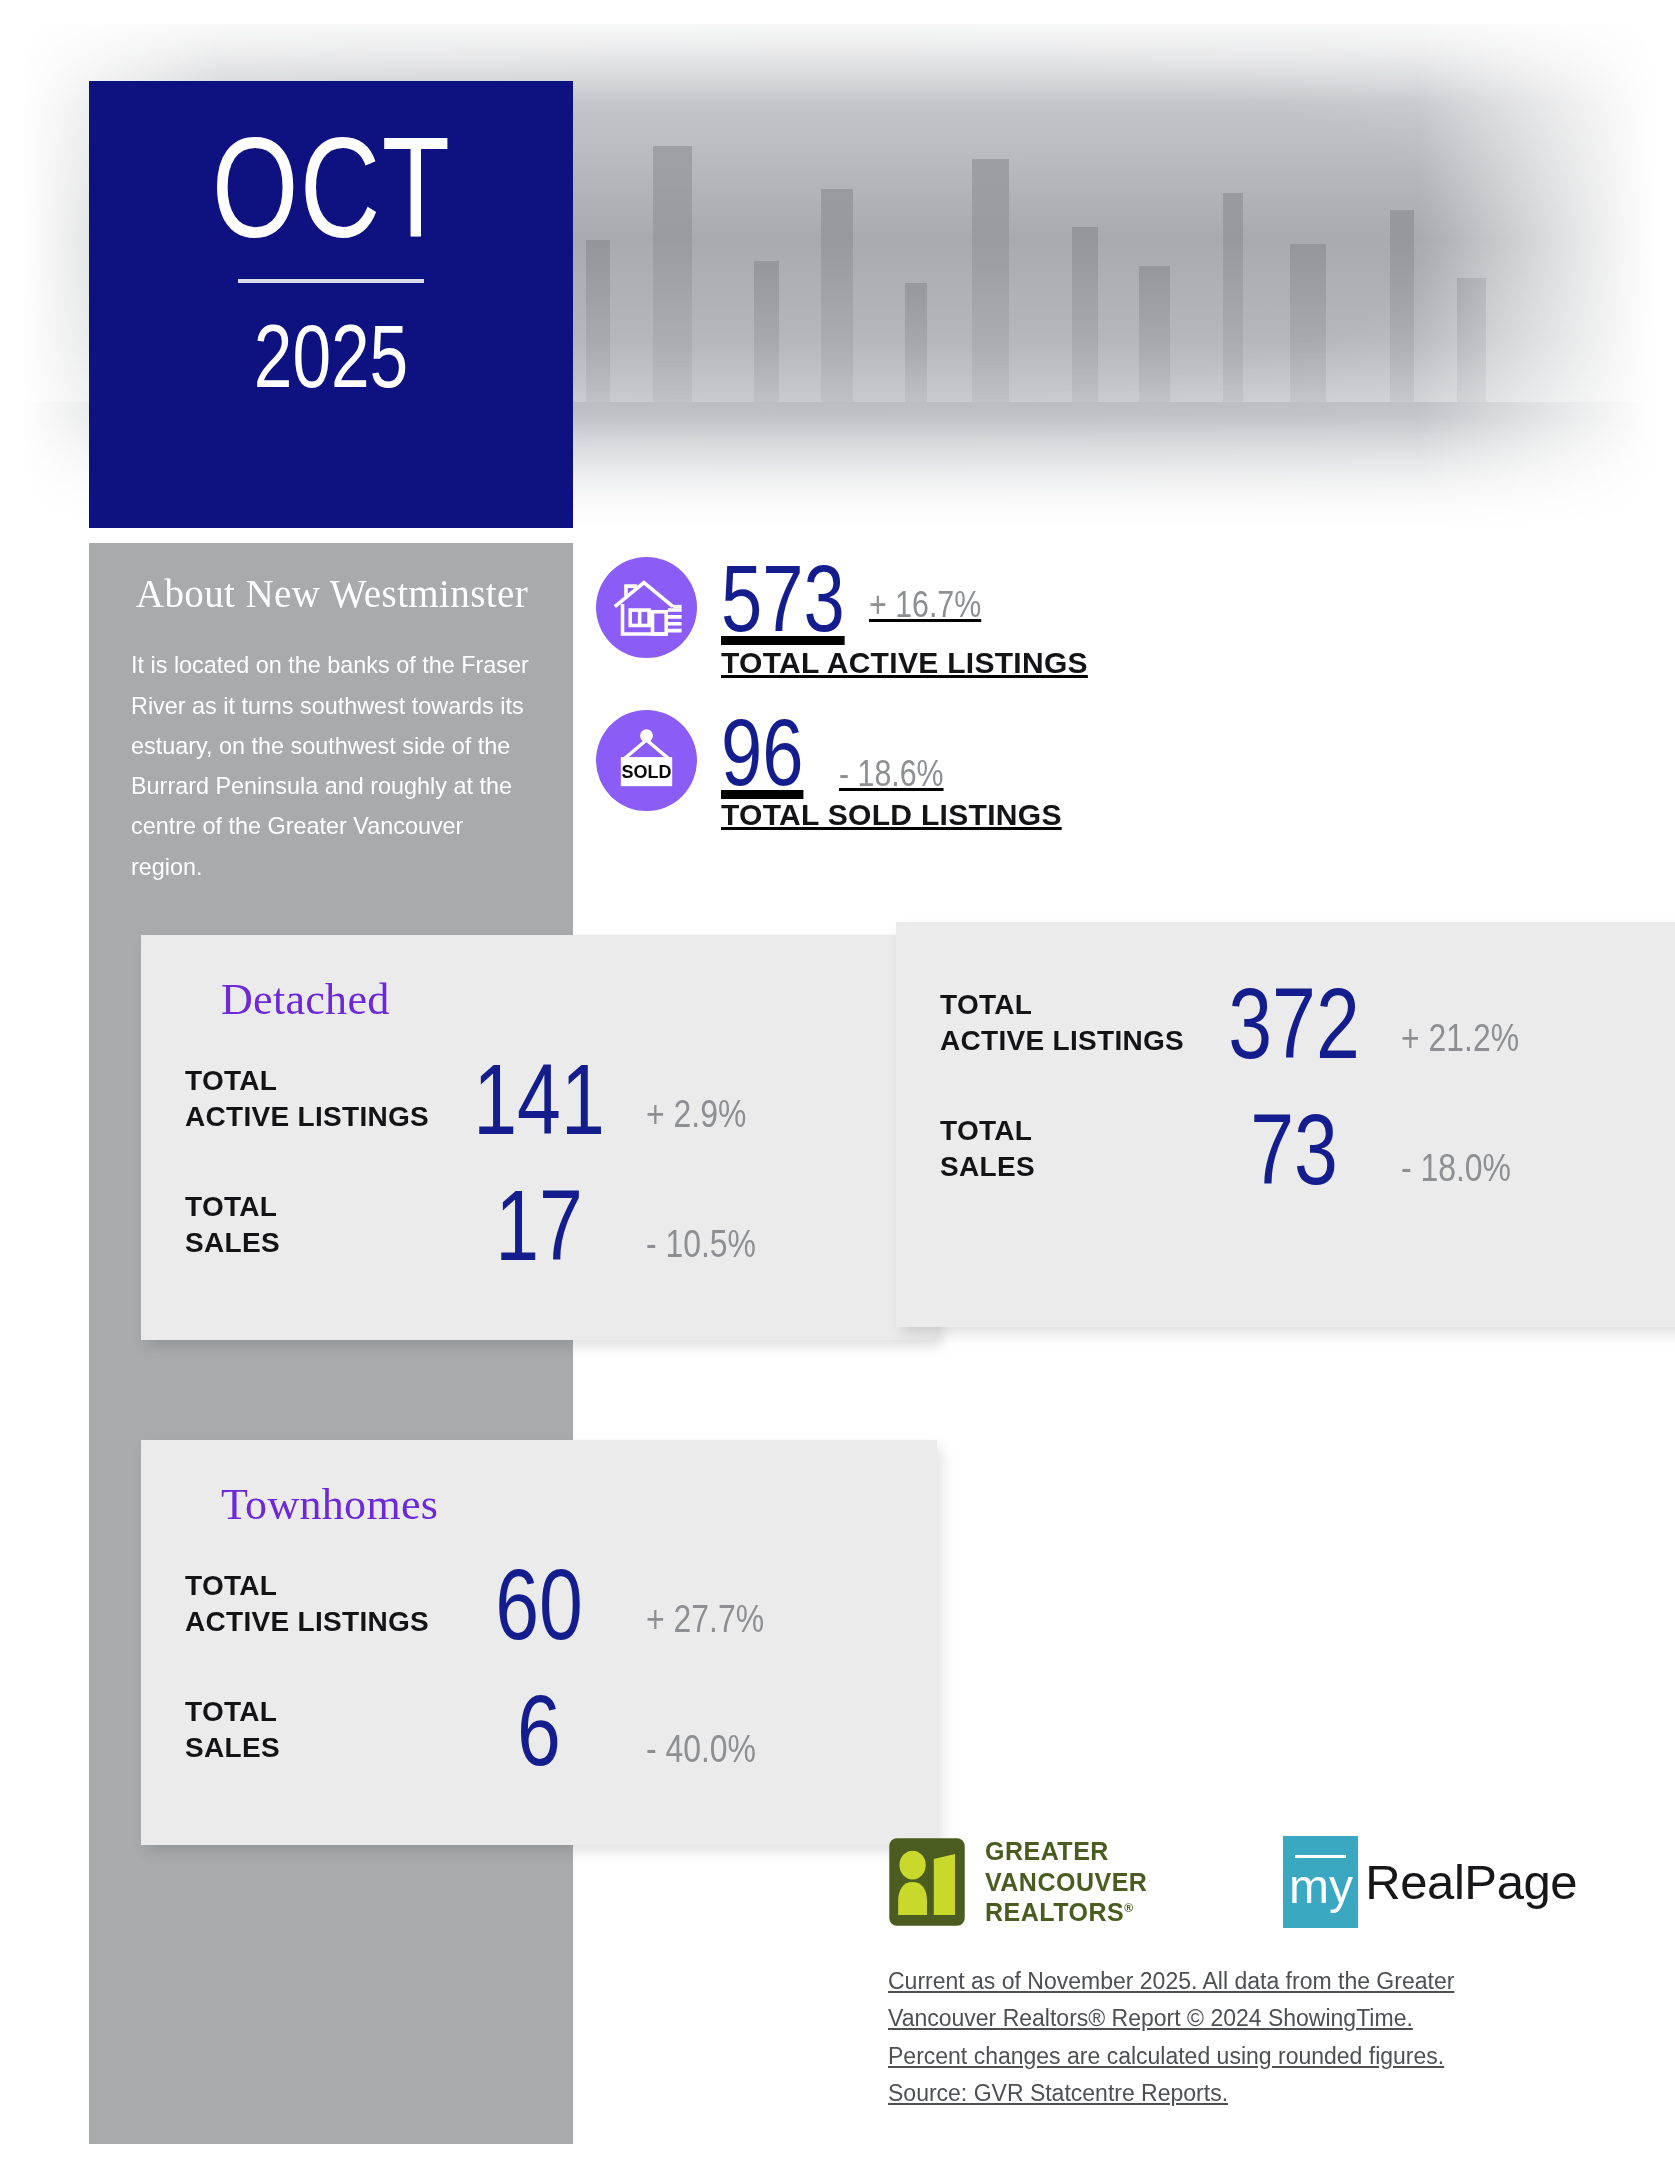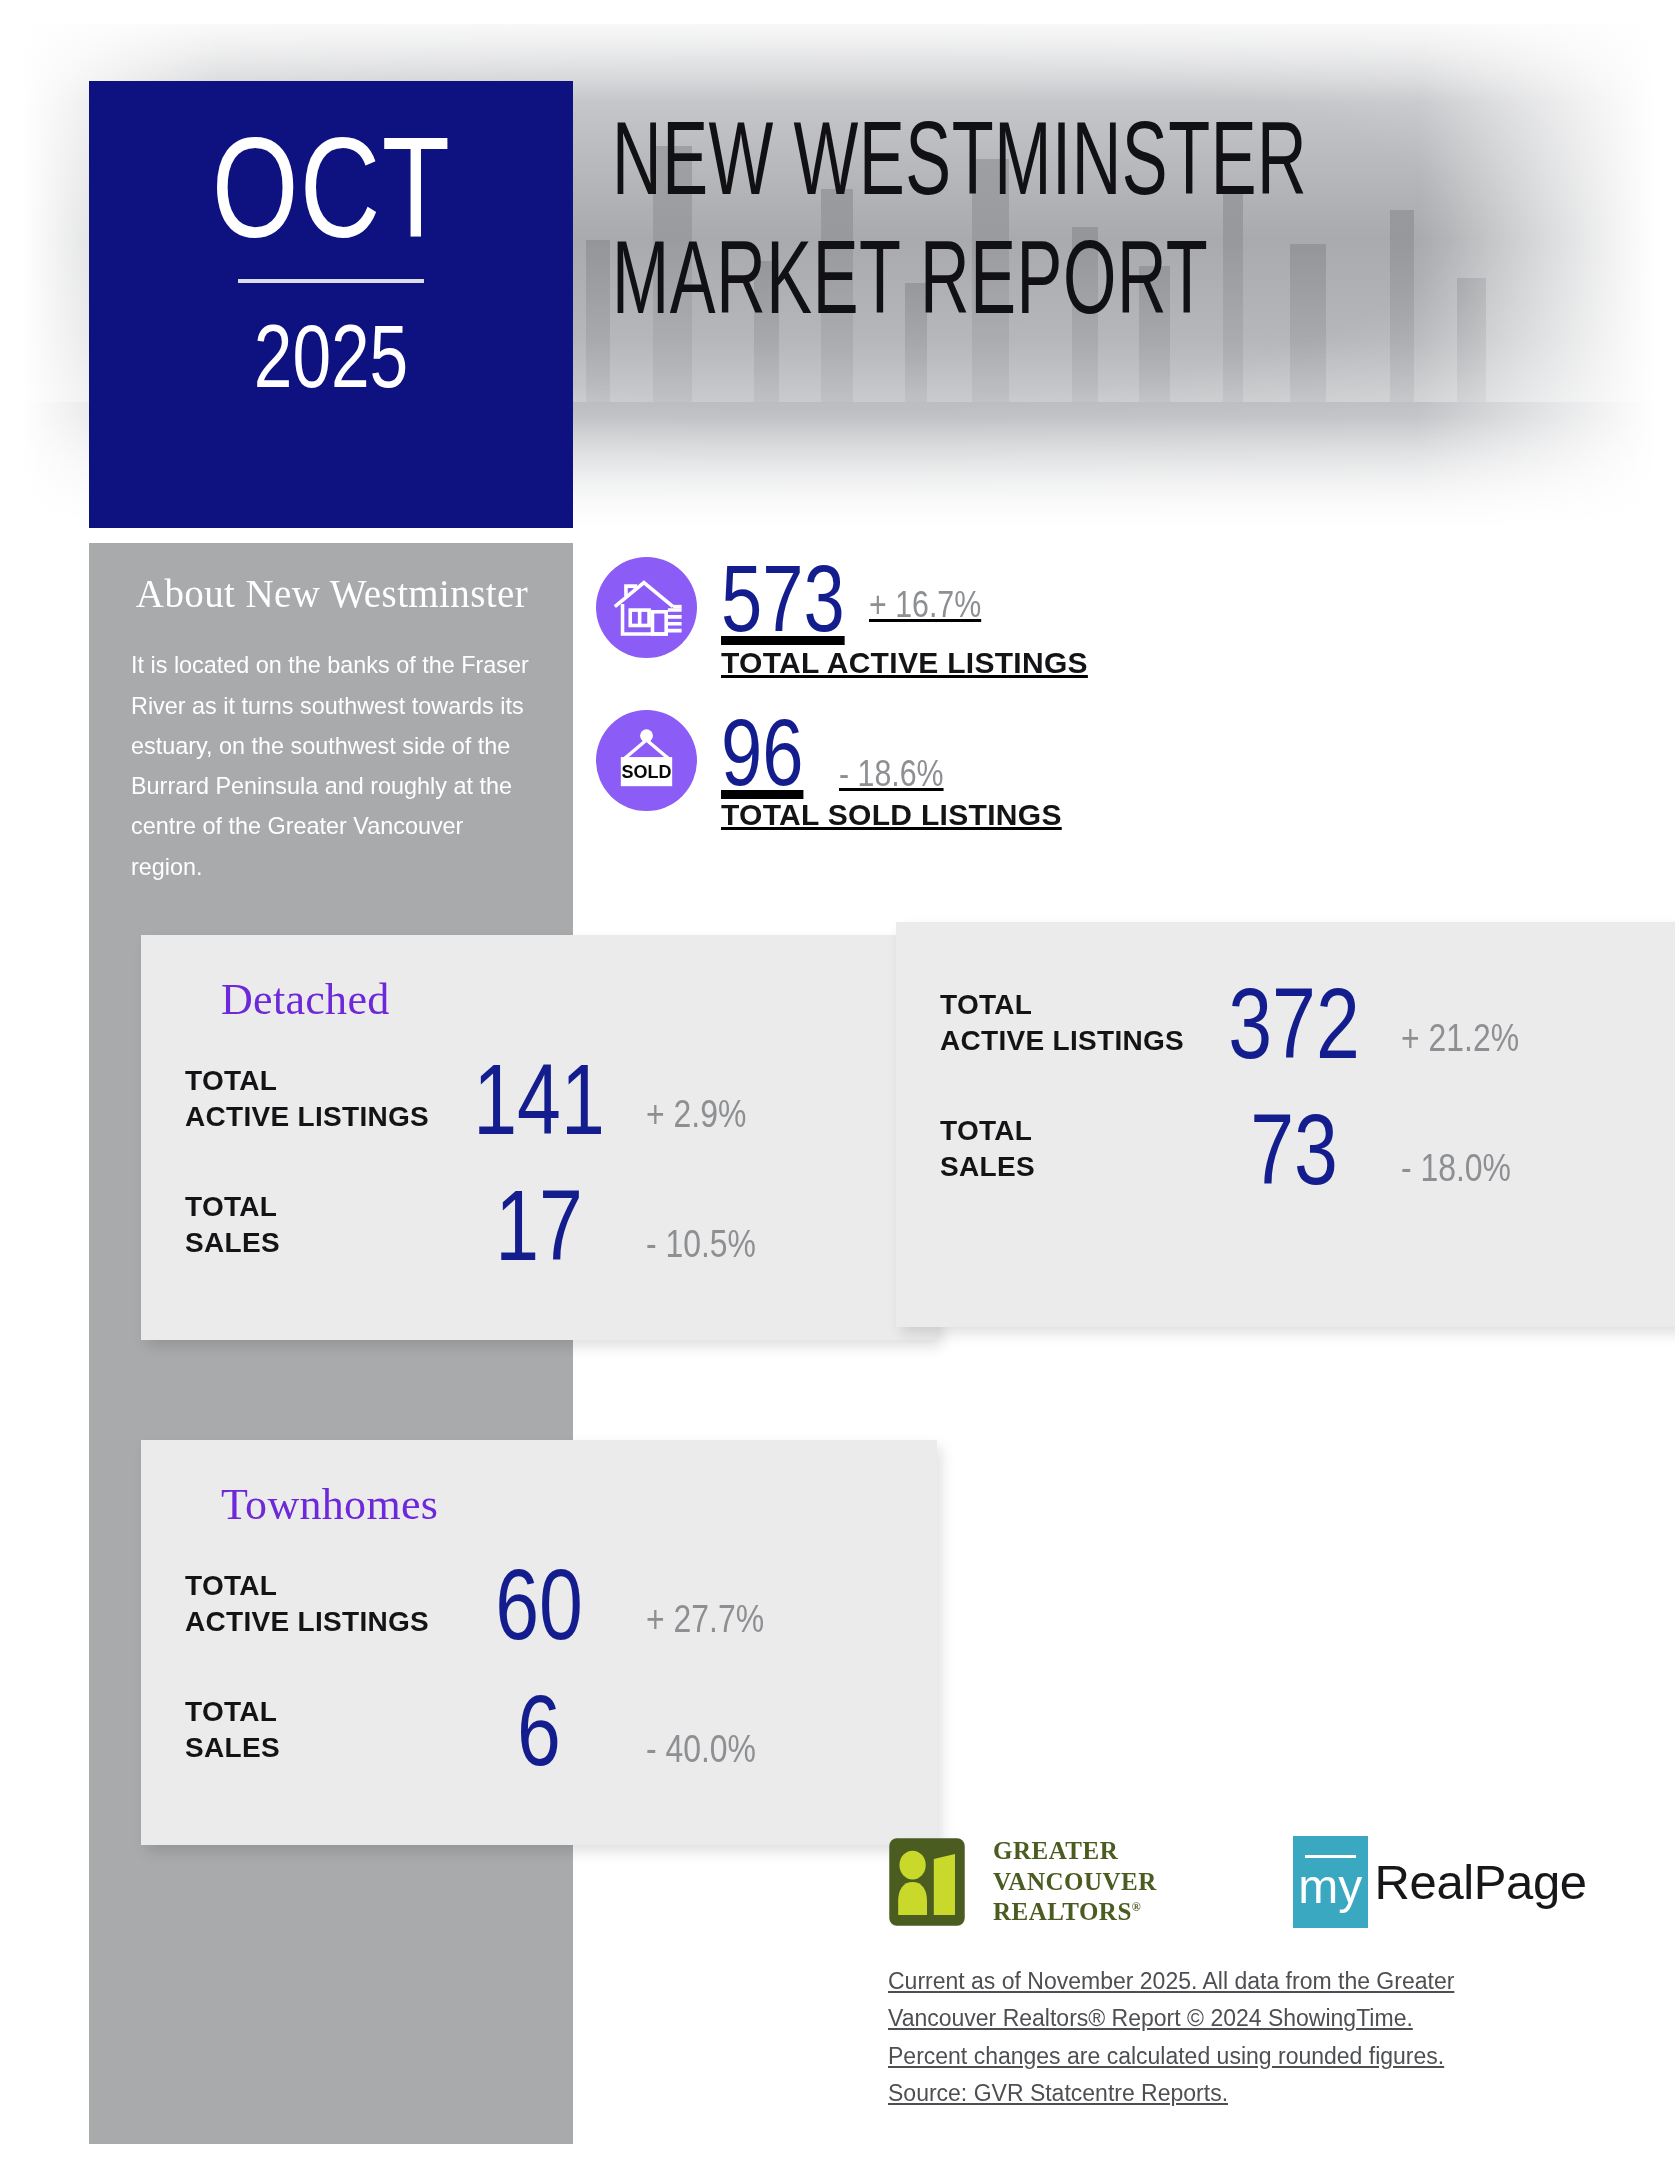--- a/index.html
+++ b/index.html
@@ -169,22 +169,22 @@
     transform:scaleX(.84); transform-origin:left center;
     margin-left:8.5px; position:relative; top:15.3px;
   }
   .card-stat.second .stat-pct { top:19px; }
 
   
   .logos { position:absolute; left:888px; top:1836px; display:flex; align-items:center; z-index:4; }
   .gvr-logo { display:flex; align-items:center; }
   .gvr-mark { width:78px; height:90px; flex:0 0 78px; }
   .gvr-text {
-    margin-left:27px;
-    font-family:Liberation Serif, serif;
+    margin-left:19px;
+    font-family:Liberation Sans, sans-serif;
     font-size:25px; font-weight:700; line-height:1.22; color:#4a5c20;
     letter-spacing:0.5px;
   }
   .gvr-text sup { font-size:12px; vertical-align:super; }
   .mrp-logo { display:flex; align-items:center; margin-left:136px; }
   .mrp-square {
     width:75px; height:92px; background:#3aa8c1; flex:0 0 75px;
     display:flex; align-items:center; justify-content:center;
     position:relative;
   }
@@ -236,24 +236,20 @@
   <div class="header-fade-l"></div>
   <div class="header-fade-r"></div>
   <div class="header-fade-b"></div>
 
   <div class="date-box">
     <div class="date-month">OCT</div>
     <div class="date-rule"></div>
     <div class="date-year">2025</div>
   </div>
 
-  <div class="header-title">
-    <div class="title-line1">NEW WESTMINSTER</div>
-    <div class="title-line2">MARKET REPORT</div>
-  </div>
 </div>
 
 <div class="gray-col"></div>
 
 <div class="about">
   <div class="about-title">About New Westminster</div>
   <div class="about-body">It is located on the banks of the Fraser River as it turns southwest towards its estuary, on the southwest side of the Burrard Peninsula and roughly at the centre of the Greater Vancouver region.</div>
 </div>
 
 <div class="summary">

